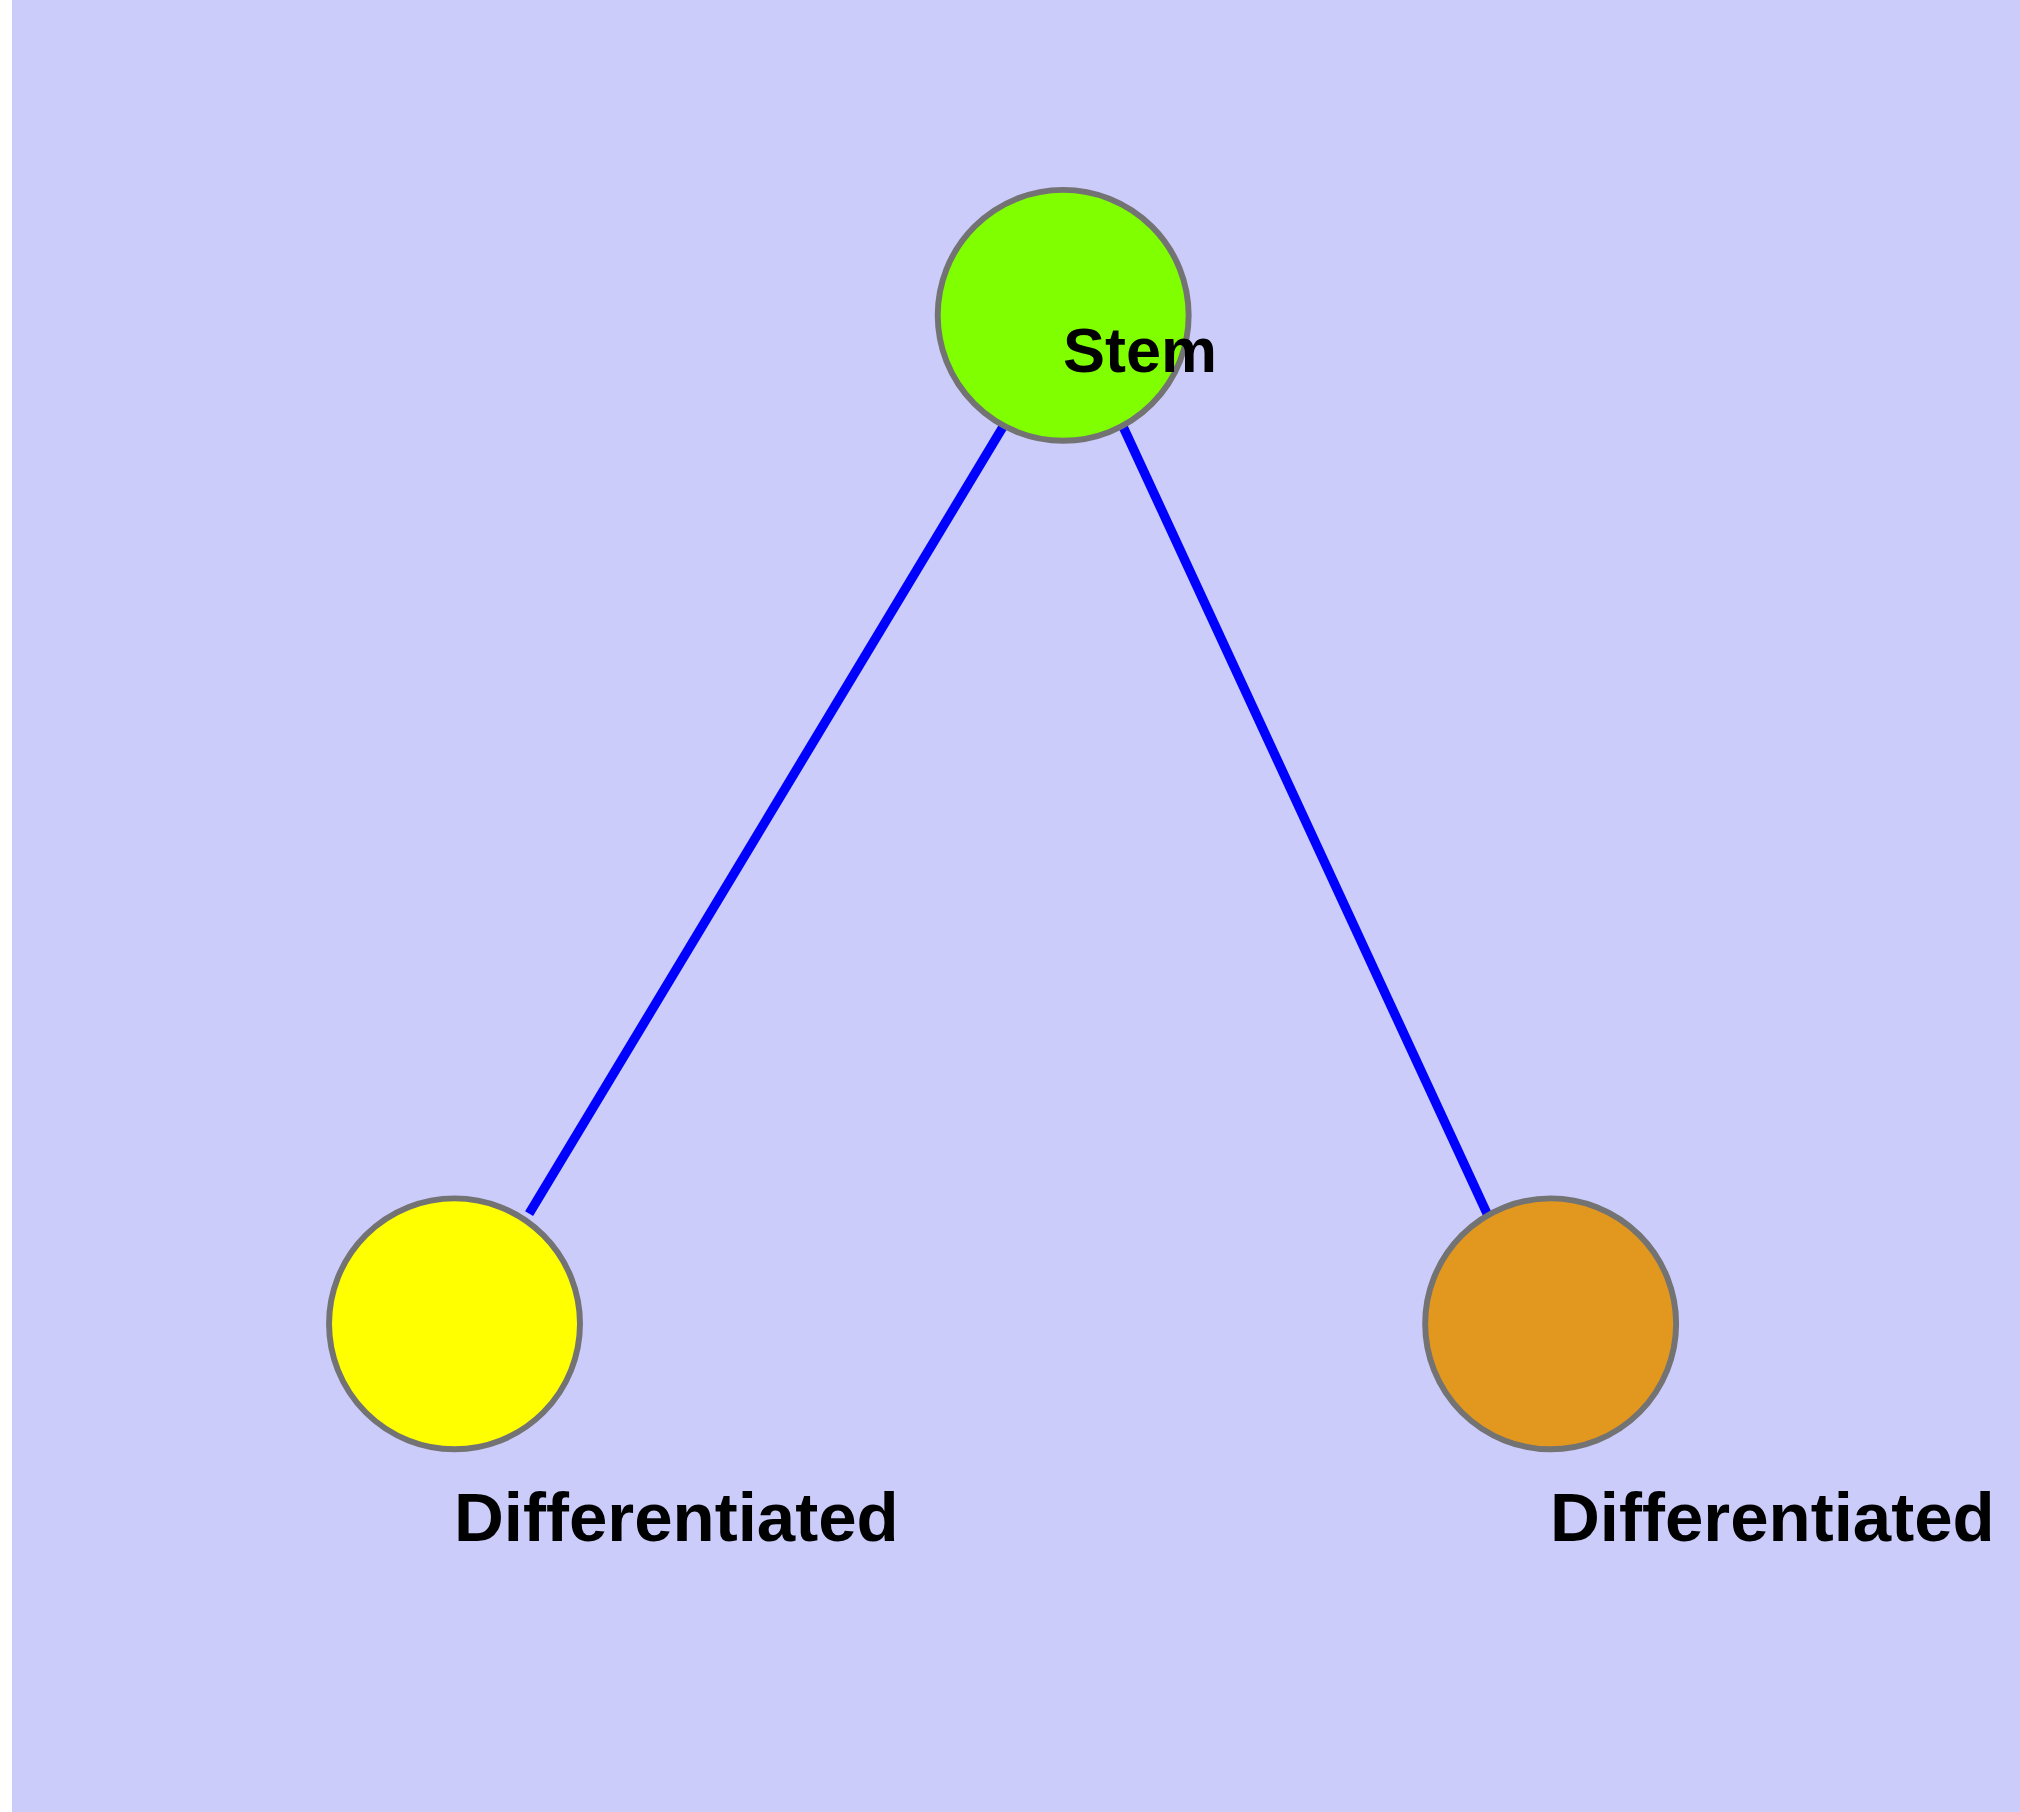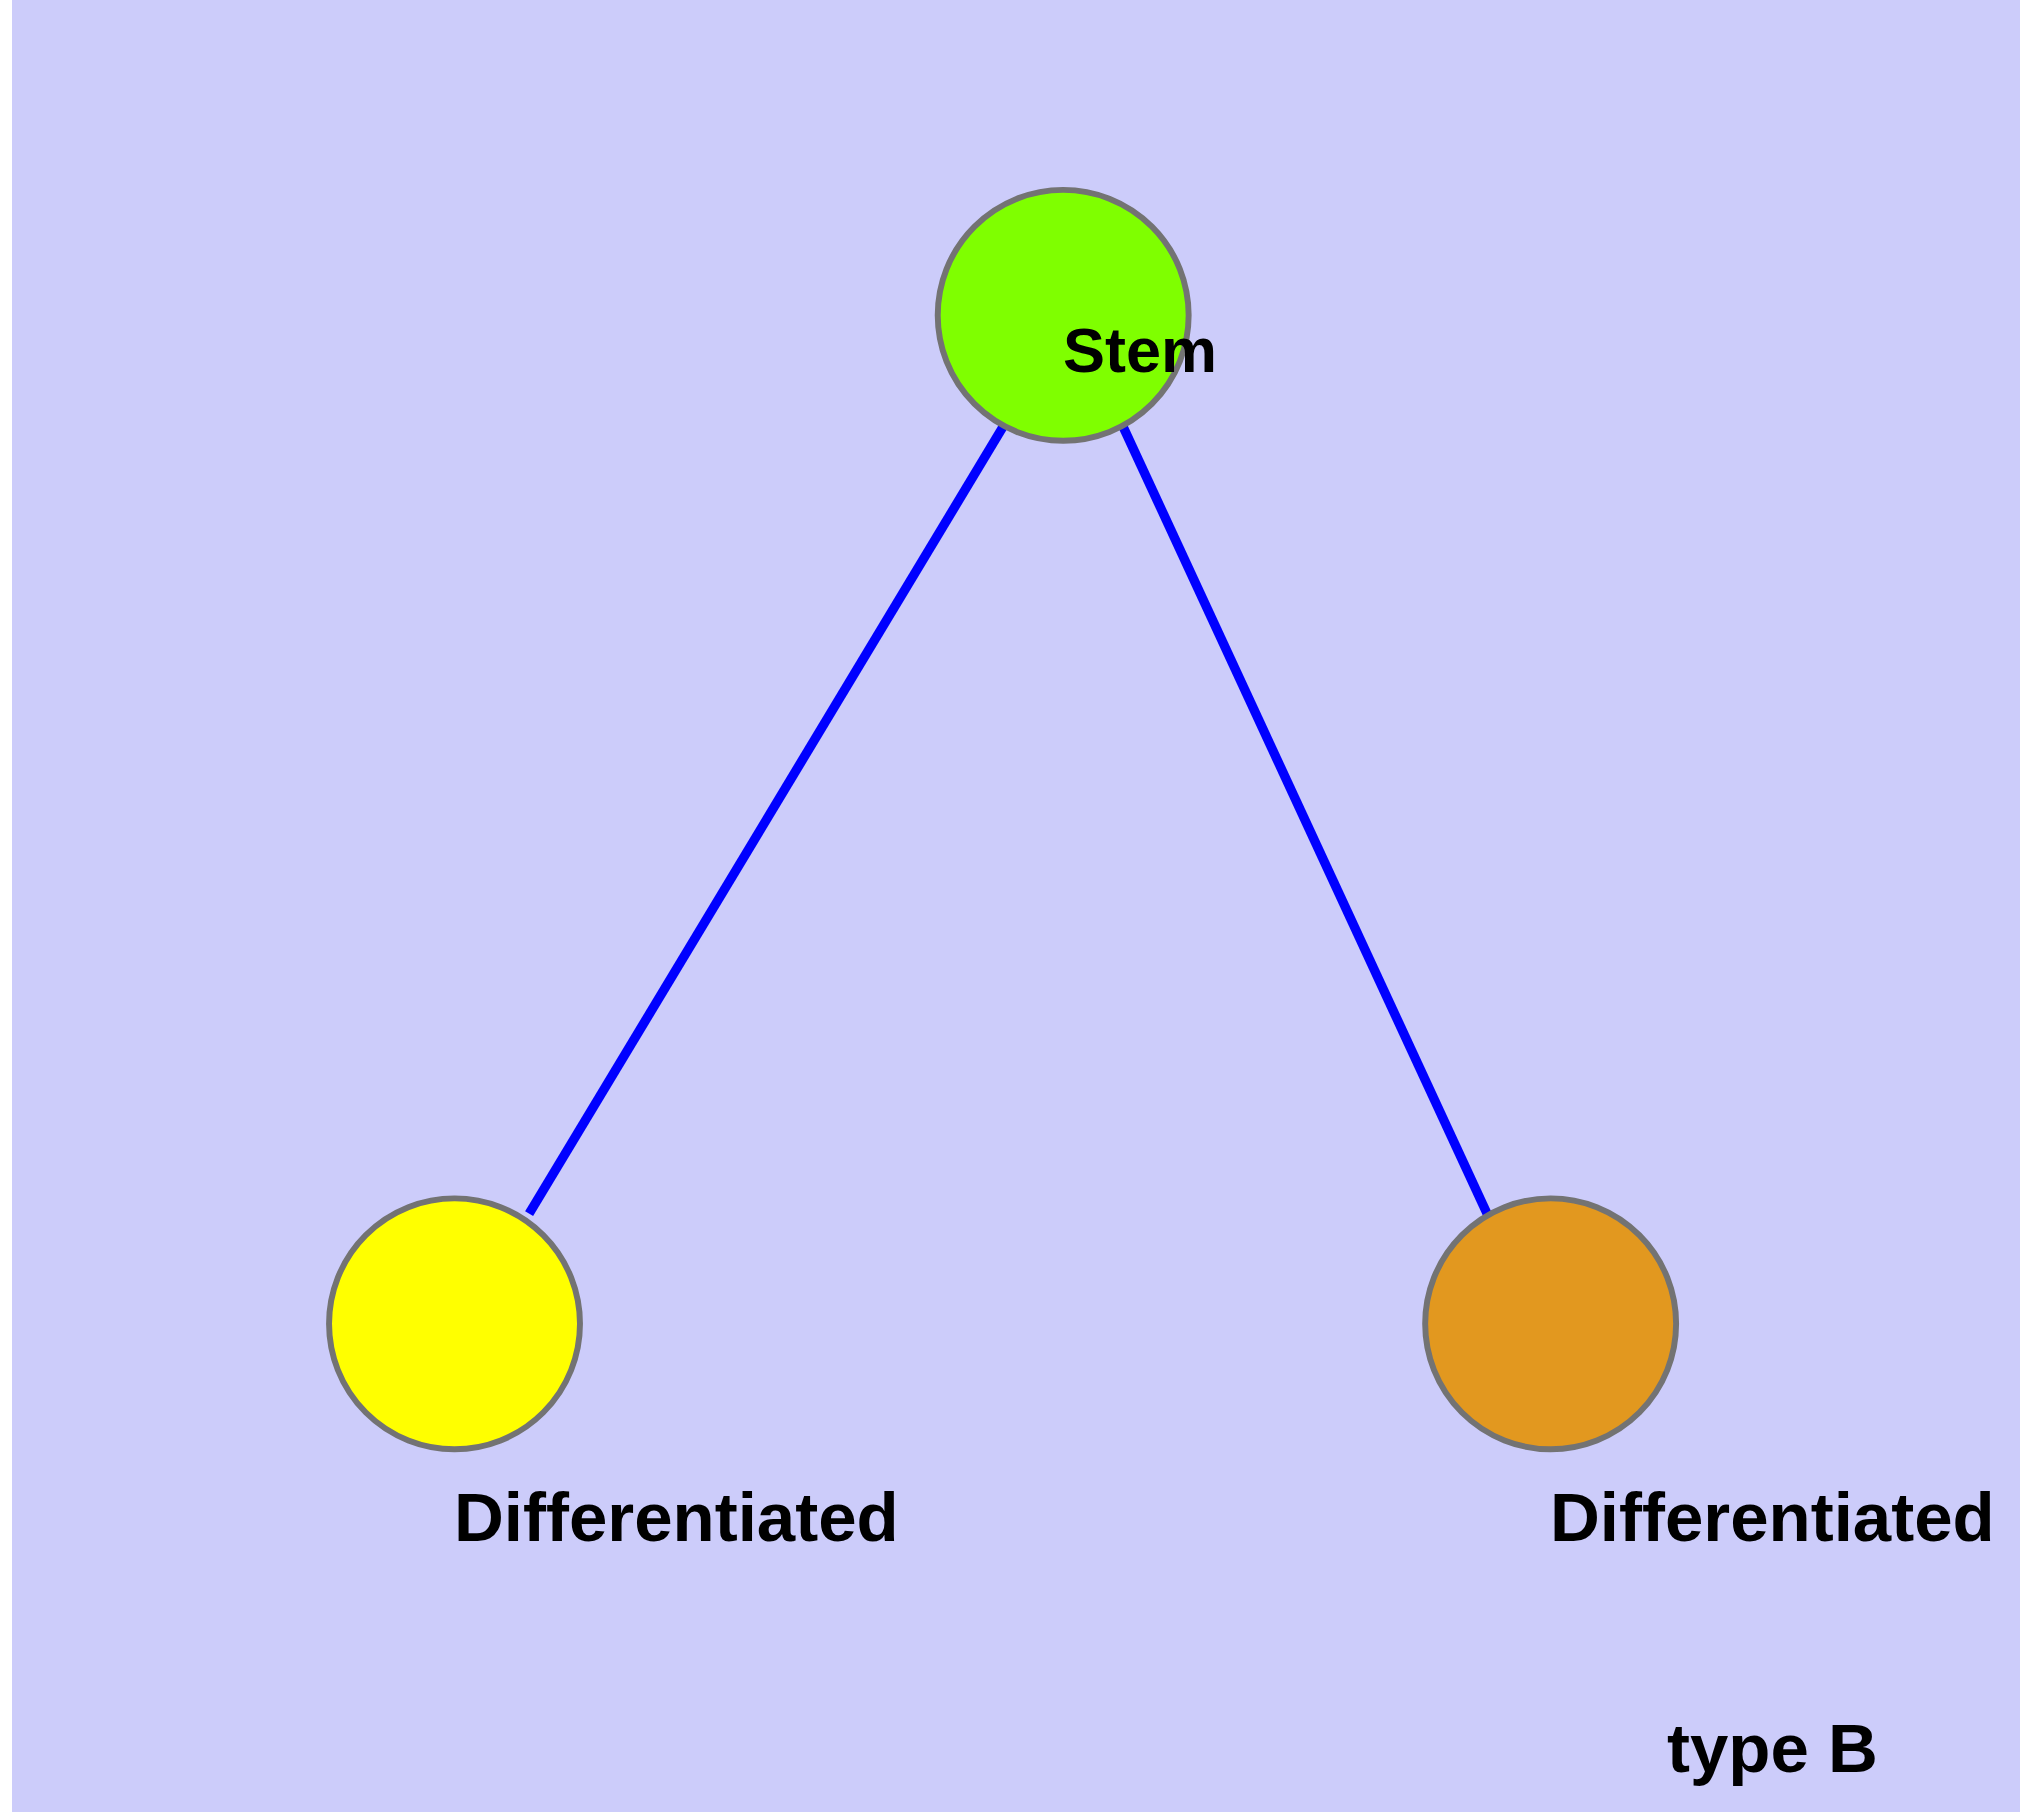--- a/index.html
+++ b/index.html
@@ -74,18 +74,17 @@
 
   <div class="label-anchor" id="label-anchor-diff-a" style="left:442px; top:1324px;">
     <div class="node-label leaf" style="font-size: 69px;">
       <div>Differentiated</div>
     </div>
   </div>
 
   <div class="label-anchor" id="label-anchor-diff-b" style="left:1538px; top:1324px;">
     <div class="node-label leaf" style="font-size: 69px;">
       <div>Differentiated</div>
-      <div>type B</div>
     </div>
   </div>
 
 </div>
 
 
 </body></html>

